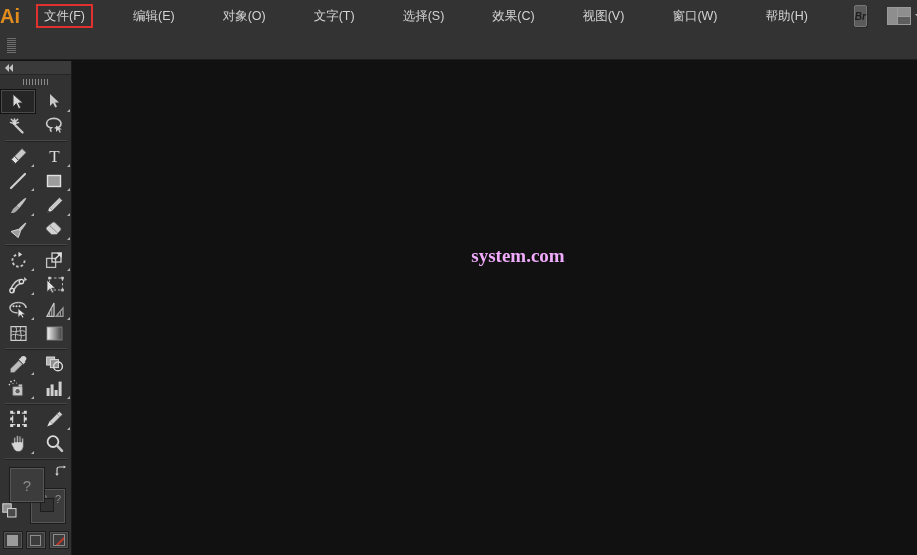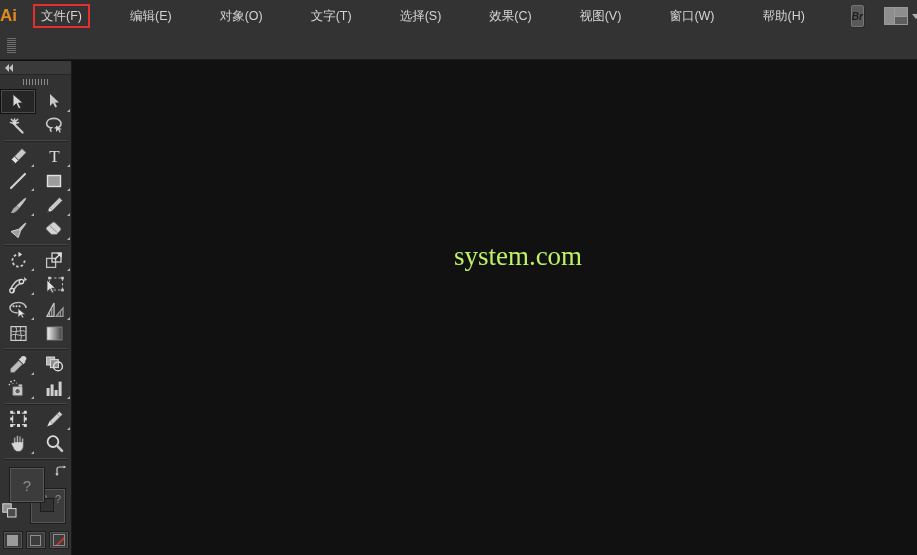--- a/index.html
+++ b/index.html
@@ -13,21 +13,21 @@
 
   
   .menubar{
     position:absolute;left:0;top:0;width:917px;height:32px;
     background:#333333;
     display:flex;align-items:center;
     box-sizing:border-box;
   }
   .ai-logo{
     width:34px;height:32px;display:flex;align-items:center;justify-content:center;
-    color:#e08b1e;font-size:17px;font-weight:bold;letter-spacing:0px;
+    color:#e08b1e;font-size:20px;font-weight:bold;letter-spacing:0px;
     font-family:"Liberation Sans",sans-serif;
   }
   .menu-item{
     height:22px;line-height:22px;padding:0 8px;margin:0 16px;
     color:#d4d4d4;font-size:12.5px;white-space:nowrap;
     display:flex;align-items:center;
   }
   .menu-item.highlighted{
     border:2px solid #e03030;
     padding:0 6px;height:24px;box-sizing:border-box;
@@ -179,24 +179,24 @@
   }
   .wm-top{
     color:#2b2b2b;
     font-size:62px;line-height:60px;
     font-family:"Liberation Serif","DejaVu Serif",serif;
     letter-spacing:2px;
     white-space:nowrap;
   }
   .wm-top .cn{font-family:"DejaVu Sans","Liberation Sans",sans-serif;font-size:52px;}
   .wm-bot{
-    color:#bef264;
-    font-size:27px;line-height:26px;
+    color:#f0abfc;
+    font-size:19px;line-height:26px;
     font-family:"Liberation Serif","DejaVu Serif",serif;
-    font-weight:normal;
+    font-weight:bold;
     margin-top:-4px;
     padding-left:46px;
   }
 </style>
 </head>
 <body>
 
 <div class="app">
 
   <div class="menubar">

